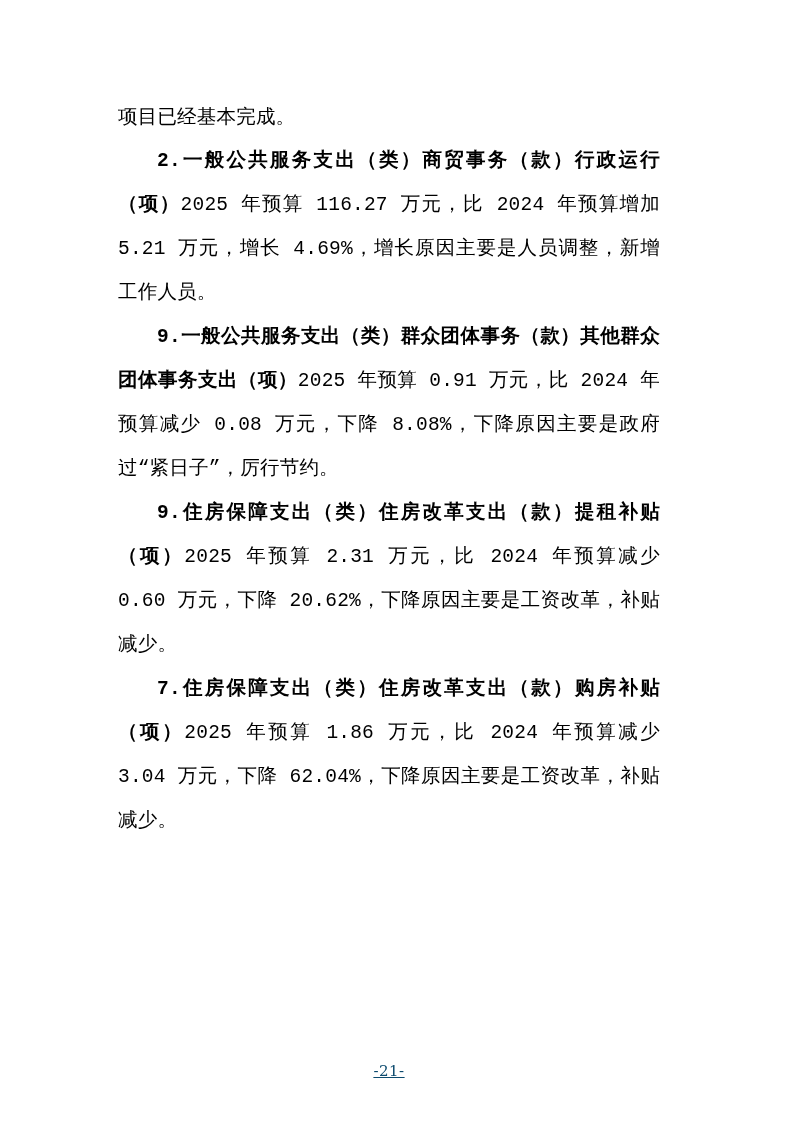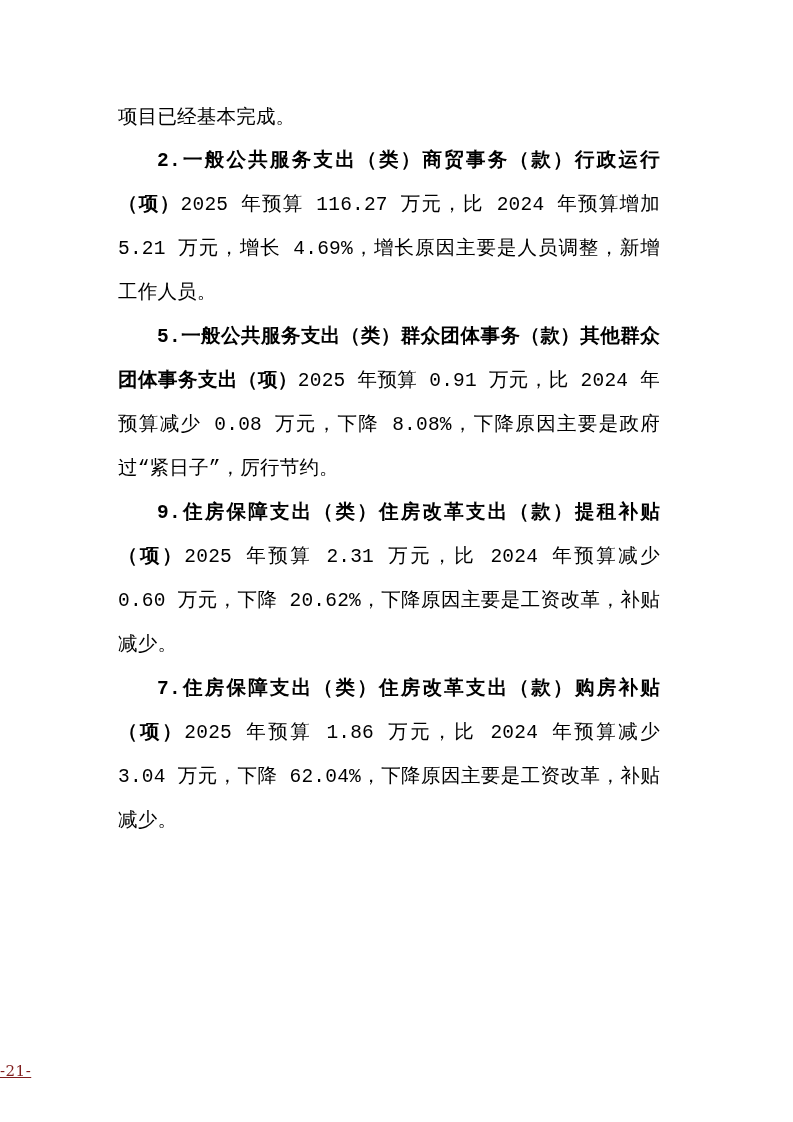--- a/index.html
+++ b/index.html
@@ -41,38 +41,39 @@
   }
   .lead {
     font-weight: bold;
     letter-spacing: 0.3px;
   }
   .footer {
     position: absolute;
     left: 0;
     right: 0;
     bottom: 42px;
+    text-align: center;
     font-size: 15px;
     font-family: "DejaVu Serif", "Liberation Serif", serif;
-    color: #7f1d1d;
+    color: #0c4a6e;
     letter-spacing: 0.5px;
     text-decoration: underline;
   }
 </style>
 </head>
 <body>
 
 <div class="page">
   <div class="body-text">
 
     <p class="para"><span>项目已经基本完成。</span></p>
 
     <p class="para indent"><span class="lead">2.一般公共服务支出（类）商贸事务（款）行政运行（项）</span><span>2025 年预算 116.27 万元，比 2024 年预算增加 5.21 万元，增长 4.69%，增长原因主要是人员调整，新增工作人员。</span></p>
 
-    <p class="para indent"><span class="lead">5.一般公共服务支出（类）群众团体事务（款）其他群众团体事务支出（项）</span><span>2025 年预算 0.91 万元，比 2024 年预算减少 0.08 万元，下降 8.08%，下降原因主要是政府过“紧日子”，厉行节约。</span></p>
+    <p class="para indent"><span class="lead">9.一般公共服务支出（类）群众团体事务（款）其他群众团体事务支出（项）</span><span>2025 年预算 0.91 万元，比 2024 年预算减少 0.08 万元，下降 8.08%，下降原因主要是政府过“紧日子”，厉行节约。</span></p>
 
 
 
     <p class="para indent"><span class="lead">9.住房保障支出（类）住房改革支出（款）提租补贴（项）</span><span>2025 年预算 2.31 万元，比 2024 年预算减少 0.60 万元，下降 20.62%，下降原因主要是工资改革，补贴减少。</span></p>
 
     <p class="para indent"><span class="lead">7.住房保障支出（类）住房改革支出（款）购房补贴（项）</span><span>2025 年预算 1.86 万元，比 2024 年预算减少 3.04 万元，下降 62.04%，下降原因主要是工资改革，补贴减少。</span></p>
 
   </div>
   <div class="footer">-21-</div>
 </div>

